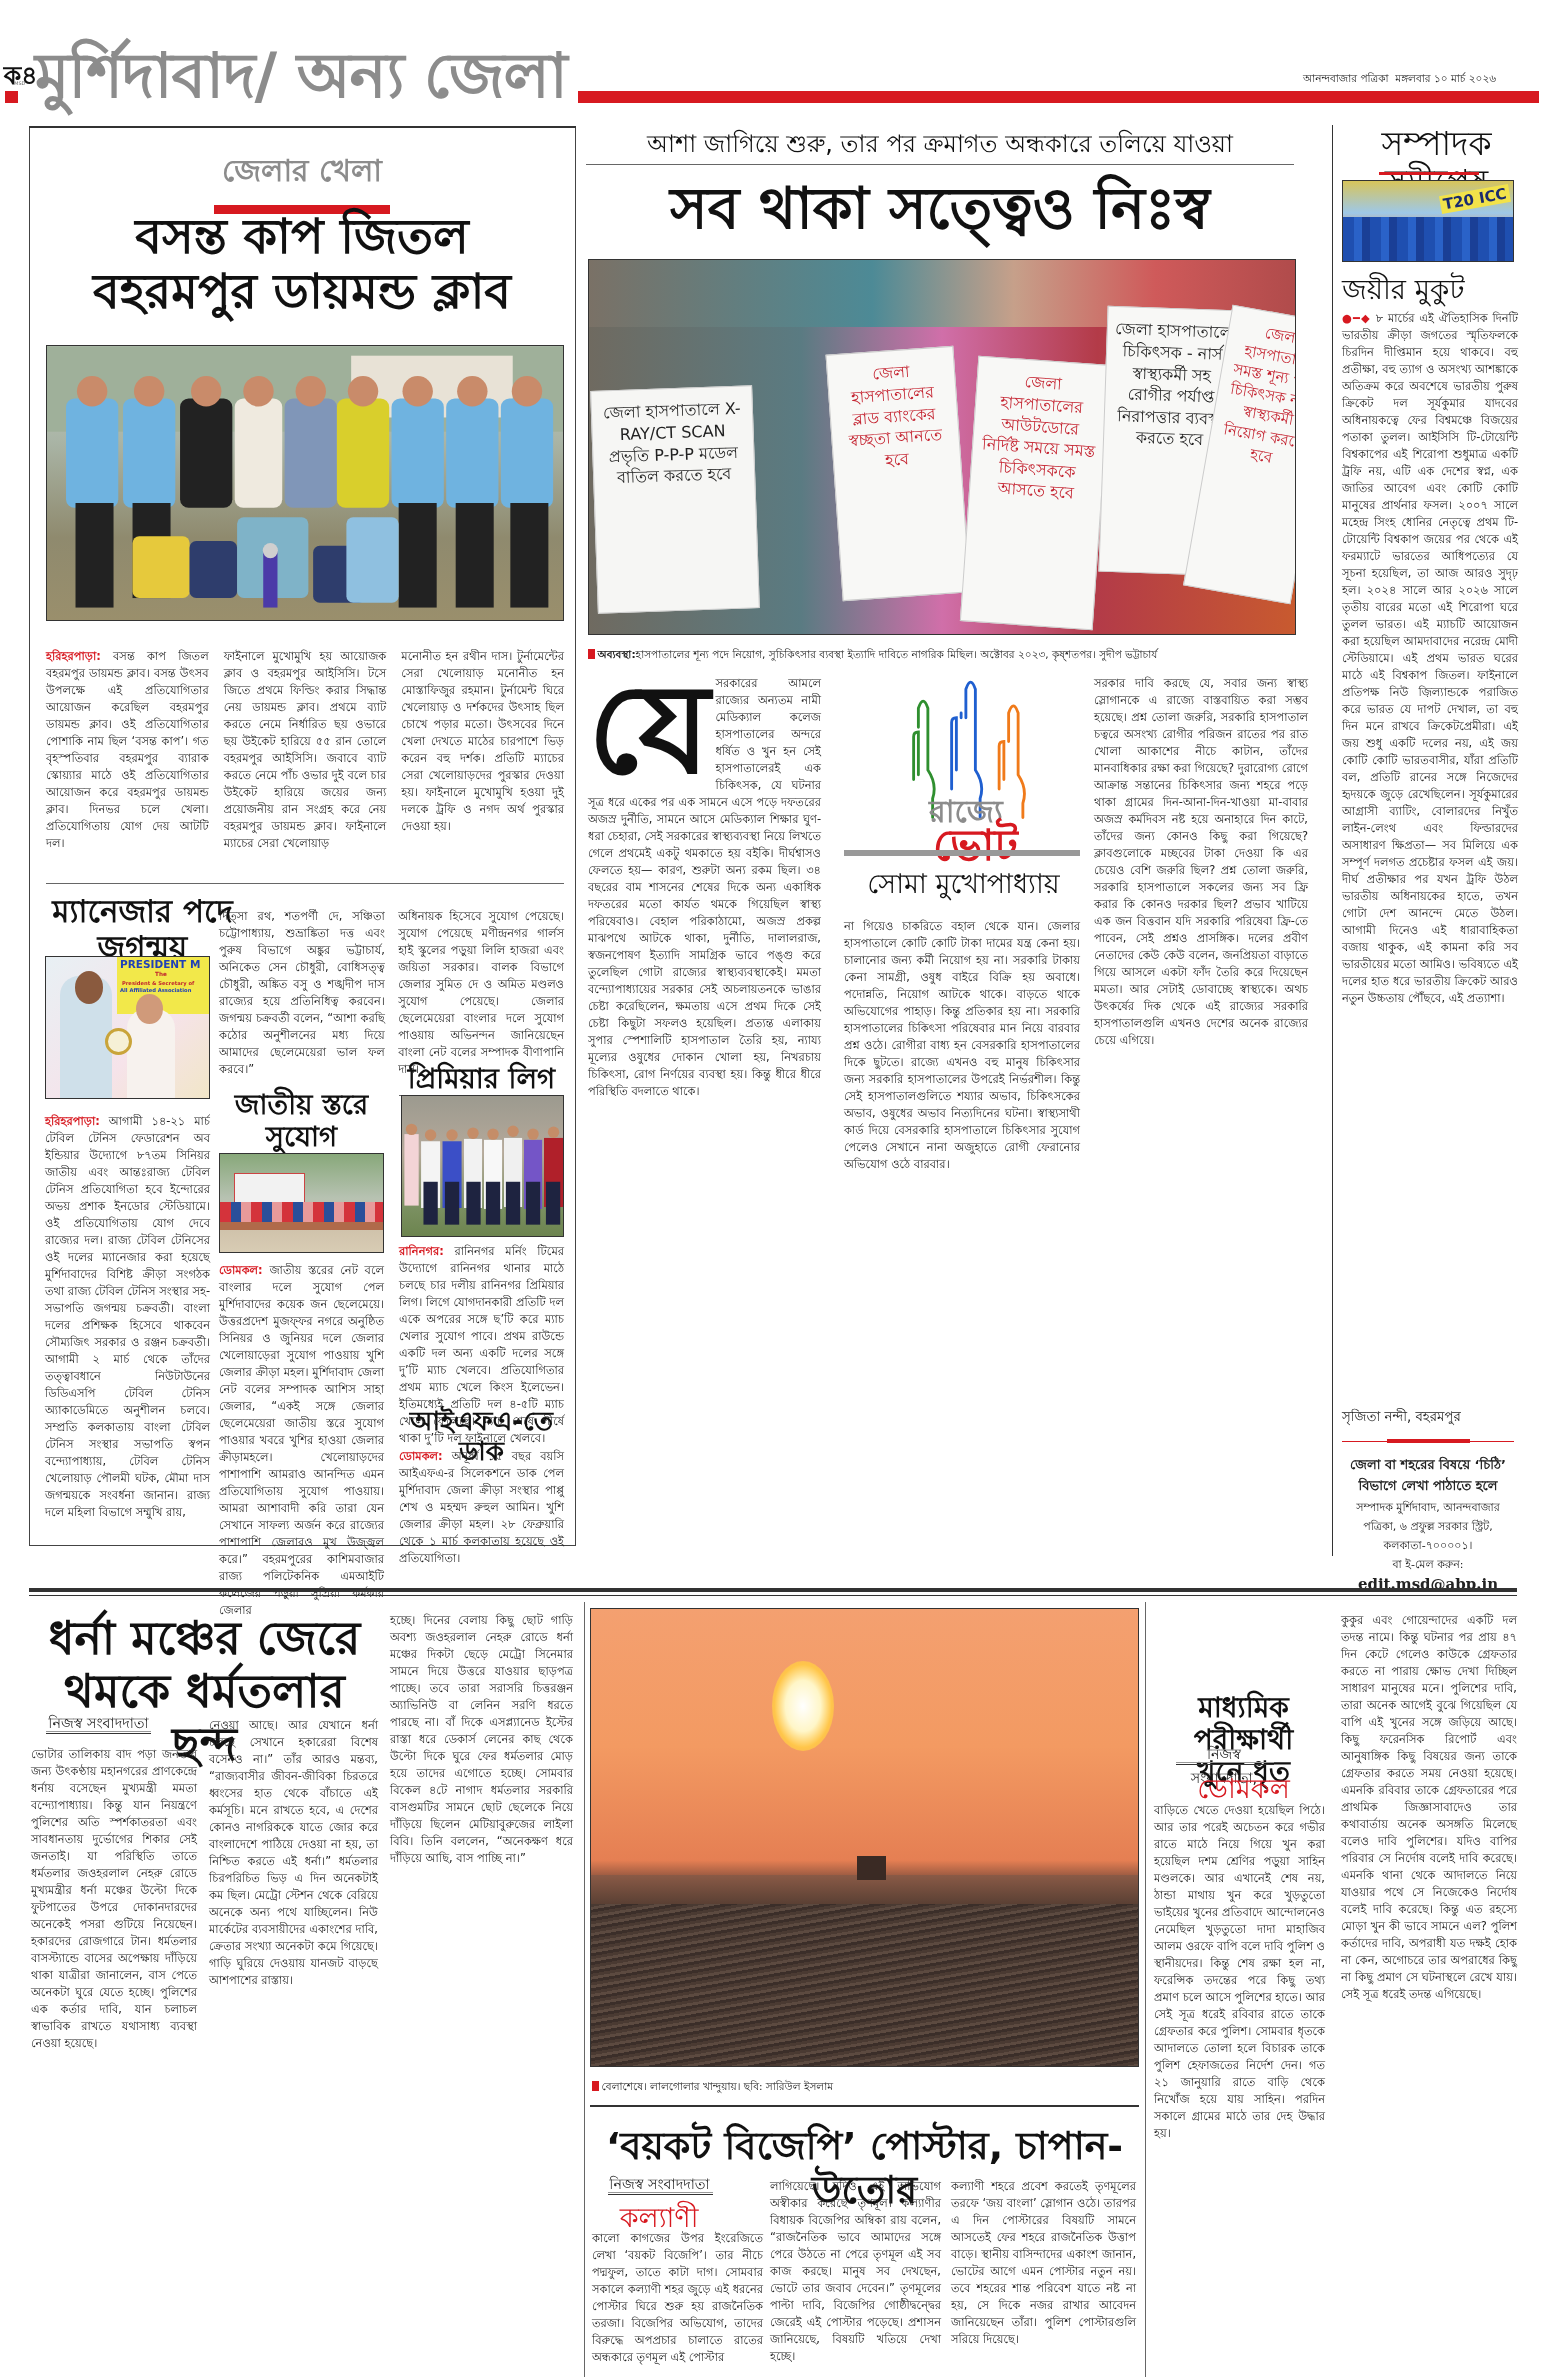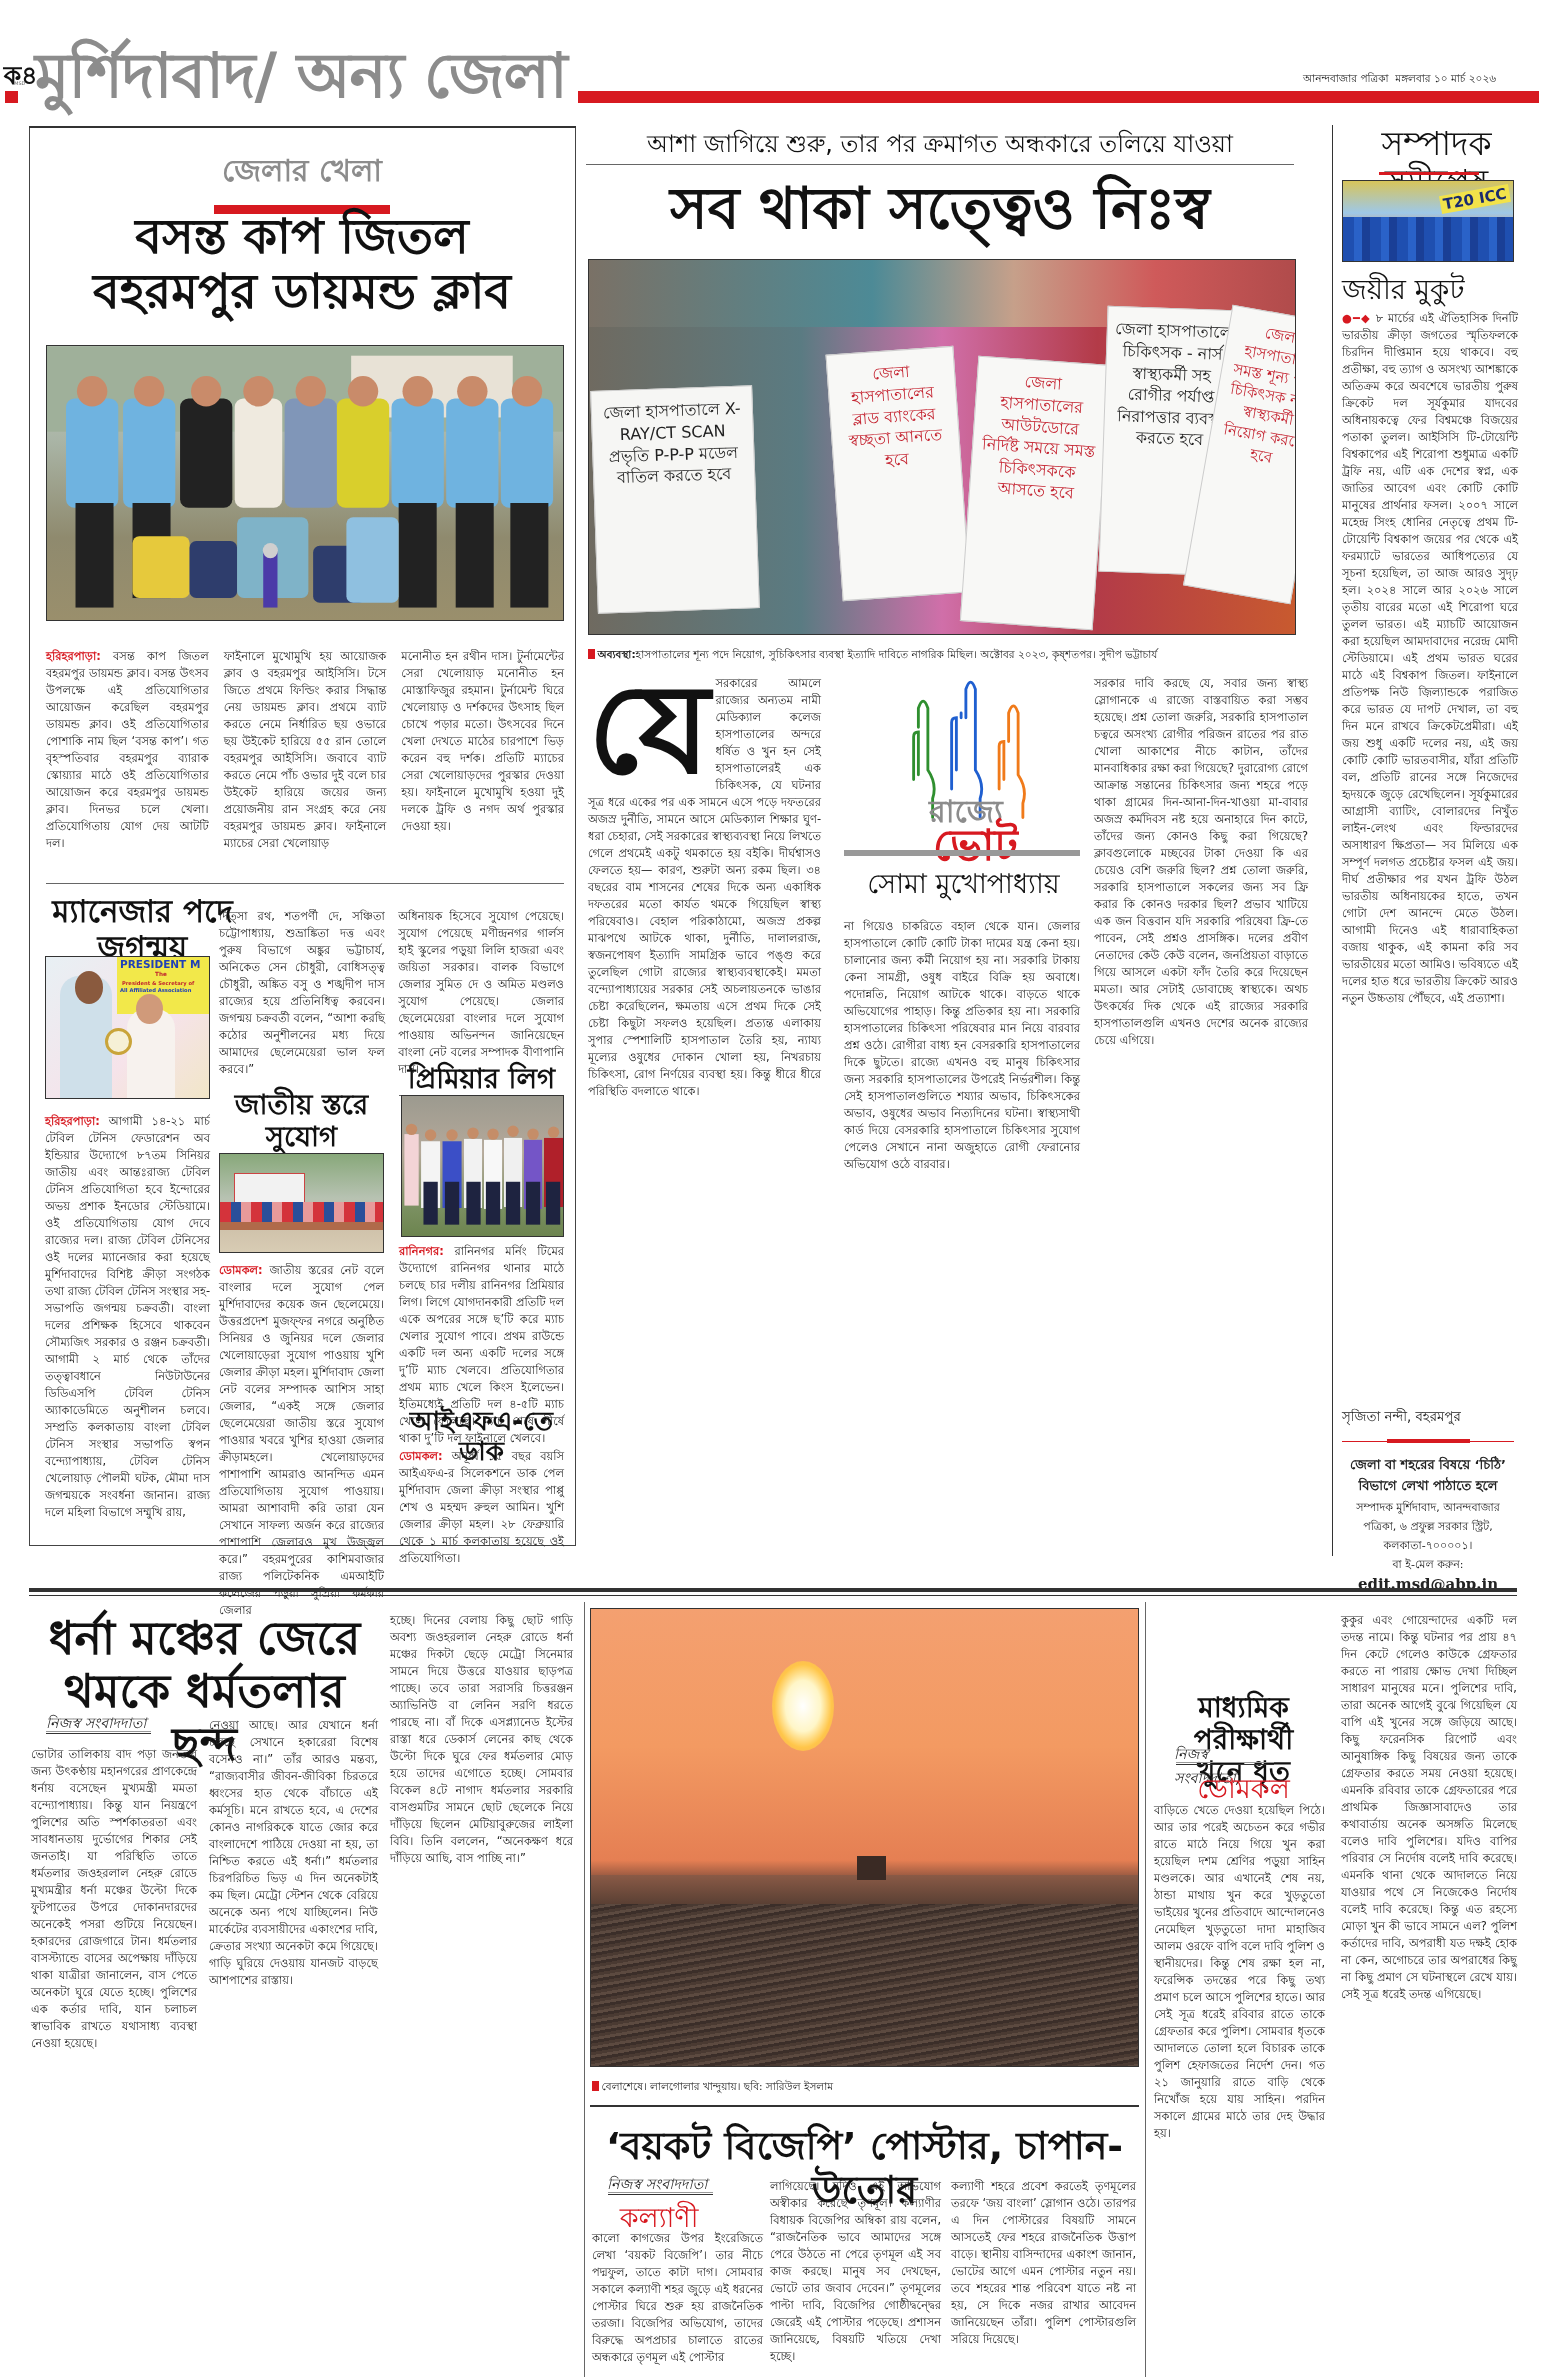--- a/index.html
+++ b/index.html
@@ -29,21 +29,21 @@
   .body-text { font-size: 11.4px; line-height: 17px; text-align: justify; color: #222; }
   .dateline { color: #d71920; font-weight: bold; }
 
   .photo { overflow: hidden; border: 1px solid #333; }
   .caption { font-size: 10.5px; color: #222; }
   .caption .sq { display: inline-block; width: 6.7px; height: 10.5px; background: #d71920; vertical-align: -1.4px; margin-right: 2.9px; }
 
   .cols3 { display: grid; grid-template-columns: 1fr 1fr 1fr; column-gap: 15px; }
   .cols2 { display: grid; grid-template-columns: 1fr 1fr; column-gap: 13.3px; }
 
-  .byline { font-size: 14.3px; color: #222; text-align: left; font-style: italic; }
+  .byline { font-size: 14.3px; color: #222; text-align: center; }
   .byline-rule { height: 2.9px; border-top: 1px solid #999; border-bottom: 1.9px solid #333; }
 
   .place { font-size: 27px; font-weight: normal; color: #d71920; text-align: center; }
 
   .dropcap { float: left; font-size: 124px; line-height: 109px; font-weight: bold; margin-right: 5.7px; color: #111; }
 
   .vote-logo svg { display: block; }
 
   .headline { font-weight: bold; color: #111; text-align: center; line-height: 1.15; }
 </style>

